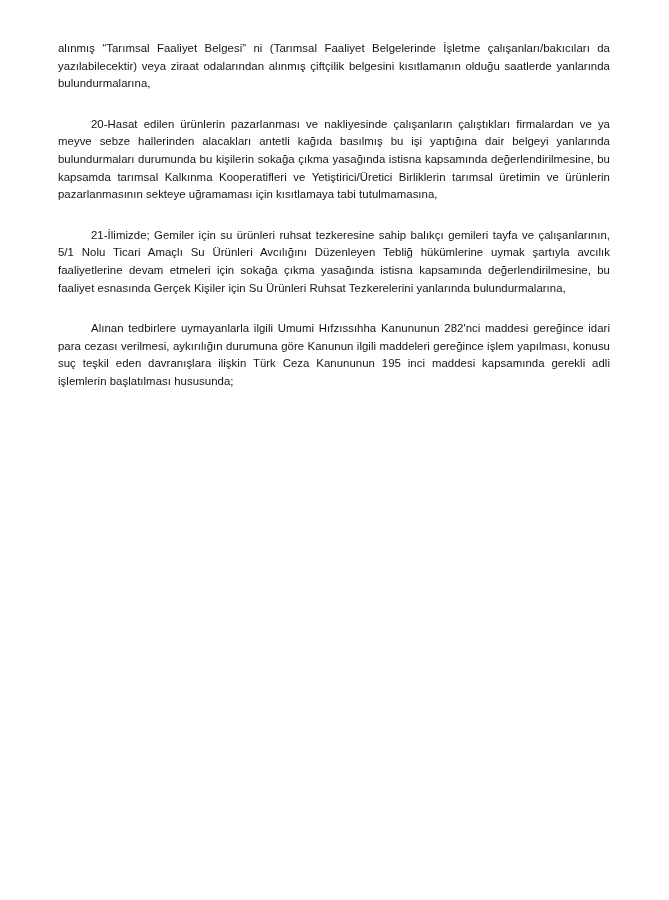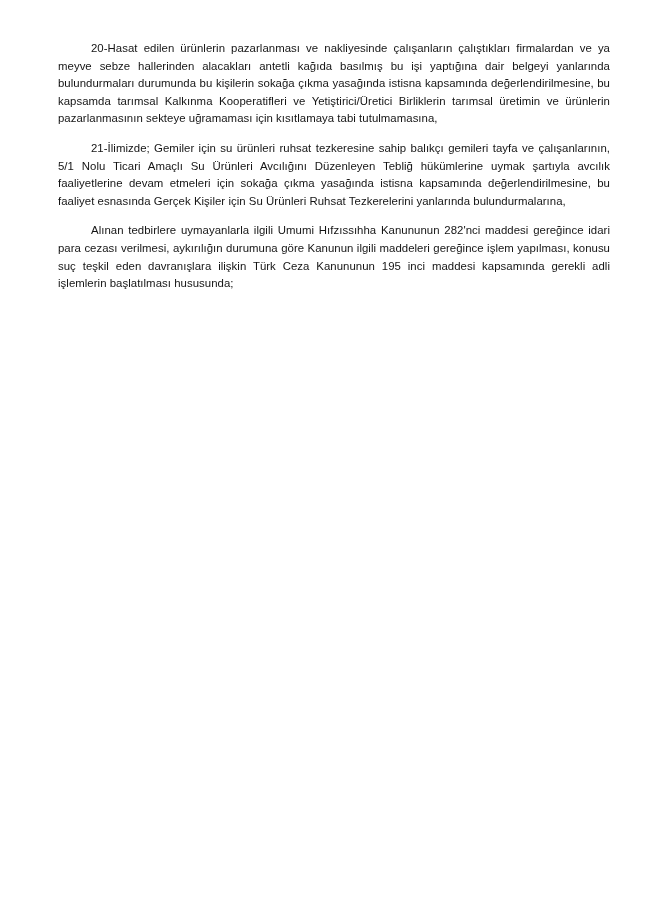--- a/index.html
+++ b/index.html
@@ -30,28 +30,29 @@
   .para {
     margin: 0 0 0 0;
     font-size: 11.4px;
     line-height: 17.6px;
     text-align: justify;
     text-justify: inter-word;
     color: #141414;
     letter-spacing: 0.04px;
   }
   .para + .para {
-    margin-top: 12px;
+    margin-top: 23px;
   }
   .indent {
     text-indent: 33px;
   }
 </style>
 </head>
 <body>
 
 <div class="page">
   <div class="doc-body">
+    <p class="para">alınmış “Tarımsal Faaliyet Belgesi” ni (Tarımsal Faaliyet Belgelerinde İşletme çalışanları/bakıcıları da yazılabilecektir) veya ziraat odalarından alınmış çiftçilik belgesini kısıtlamanın olduğu saatlerde yanlarında bulundurmalarına,</p>
     <p class="para indent">20-Hasat edilen ürünlerin pazarlanması  ve nakliyesinde çalışanların çalıştıkları firmalardan ve ya meyve sebze hallerinden alacakları antetli kağıda basılmış bu işi yaptığına dair belgeyi yanlarında bulundurmaları durumunda bu kişilerin sokağa çıkma yasağında istisna kapsamında değerlendirilmesine, bu kapsamda tarımsal Kalkınma Kooperatifleri ve Yetiştirici/Üretici Birliklerin tarımsal üretimin ve ürünlerin pazarlanmasının sekteye uğramaması için kısıtlamaya tabi tutulmamasına,</p>
     <p class="para indent">21-İlimizde; Gemiler için su ürünleri ruhsat tezkeresine sahip balıkçı gemileri tayfa ve çalışanlarının, 5/1 Nolu Ticari Amaçlı Su Ürünleri Avcılığını Düzenleyen Tebliğ hükümlerine uymak şartıyla avcılık faaliyetlerine devam etmeleri için sokağa çıkma yasağında istisna kapsamında değerlendirilmesine, bu faaliyet esnasında Gerçek Kişiler için Su Ürünleri Ruhsat Tezkerelerini yanlarında bulundurmalarına,</p>
     <p class="para indent">Alınan tedbirlere uymayanlarla ilgili Umumi Hıfzıssıhha Kanununun 282'nci maddesi gereğince idari para cezası verilmesi, aykırılığın durumuna göre Kanunun ilgili maddeleri gereğince işlem yapılması, konusu suç teşkil eden davranışlara ilişkin Türk Ceza Kanununun 195 inci maddesi kapsamında gerekli adli işlemlerin başlatılması hususunda;</p>
   </div>
 </div>
 
 </body></html>

